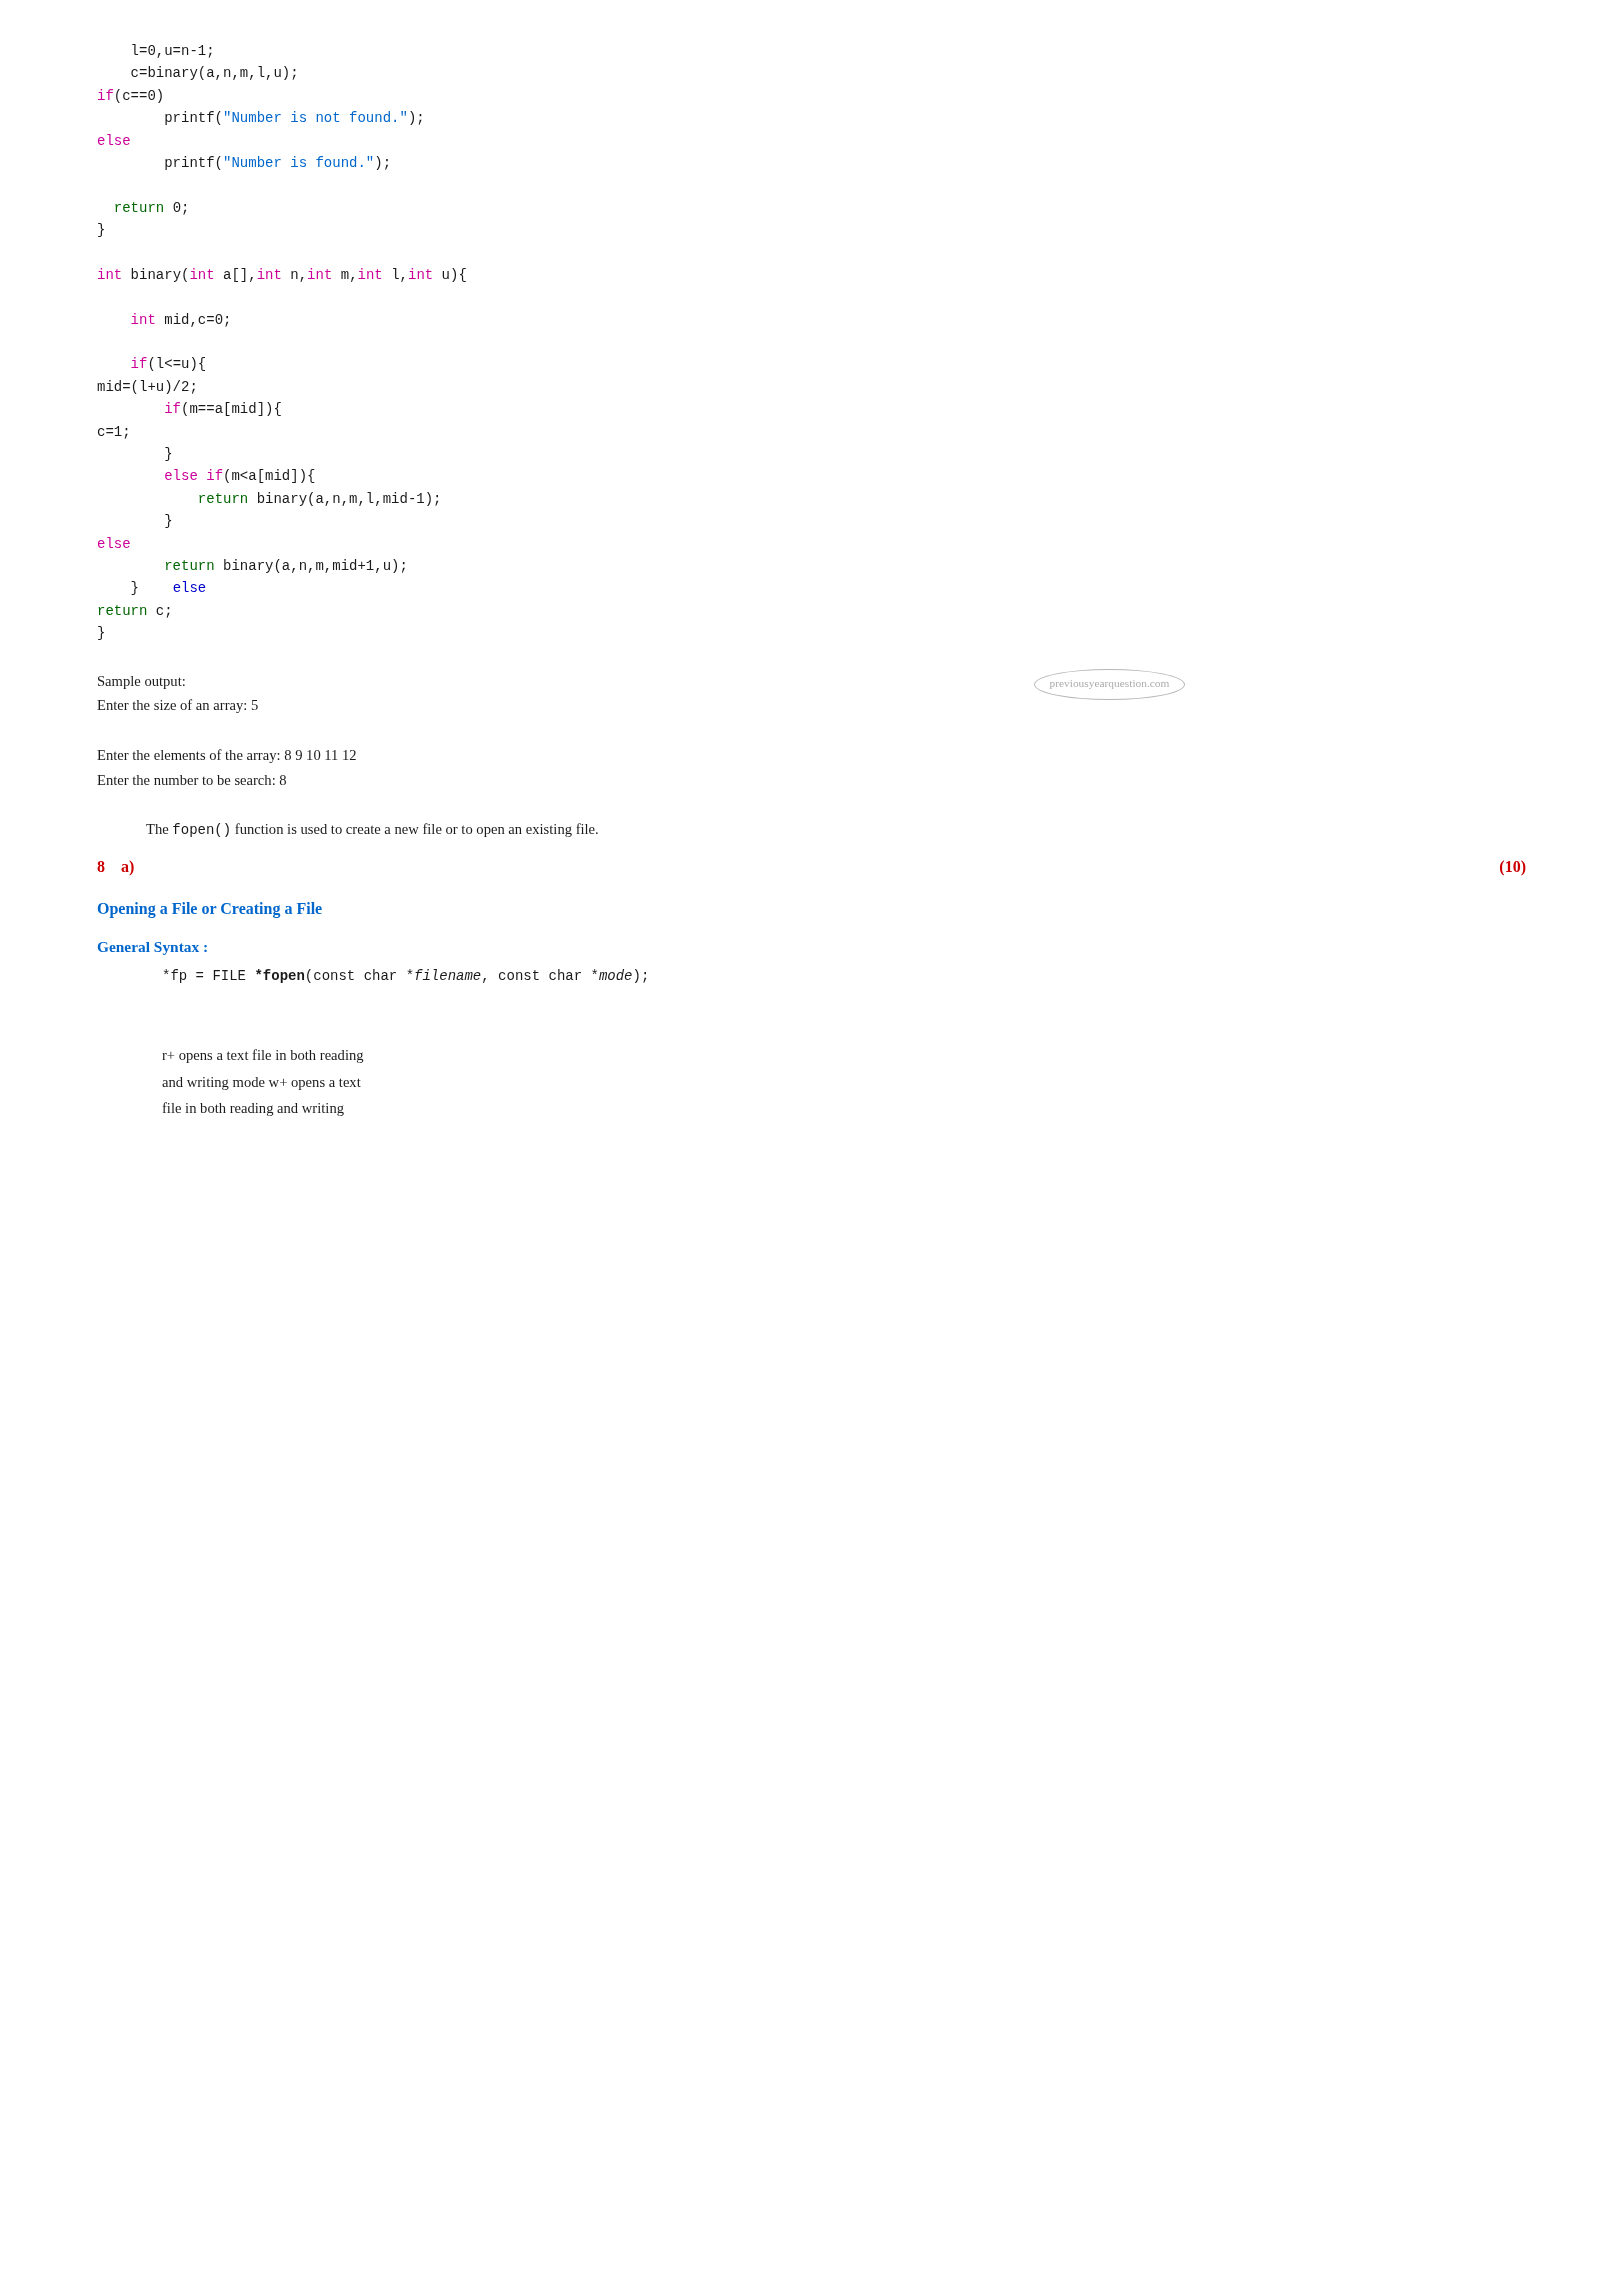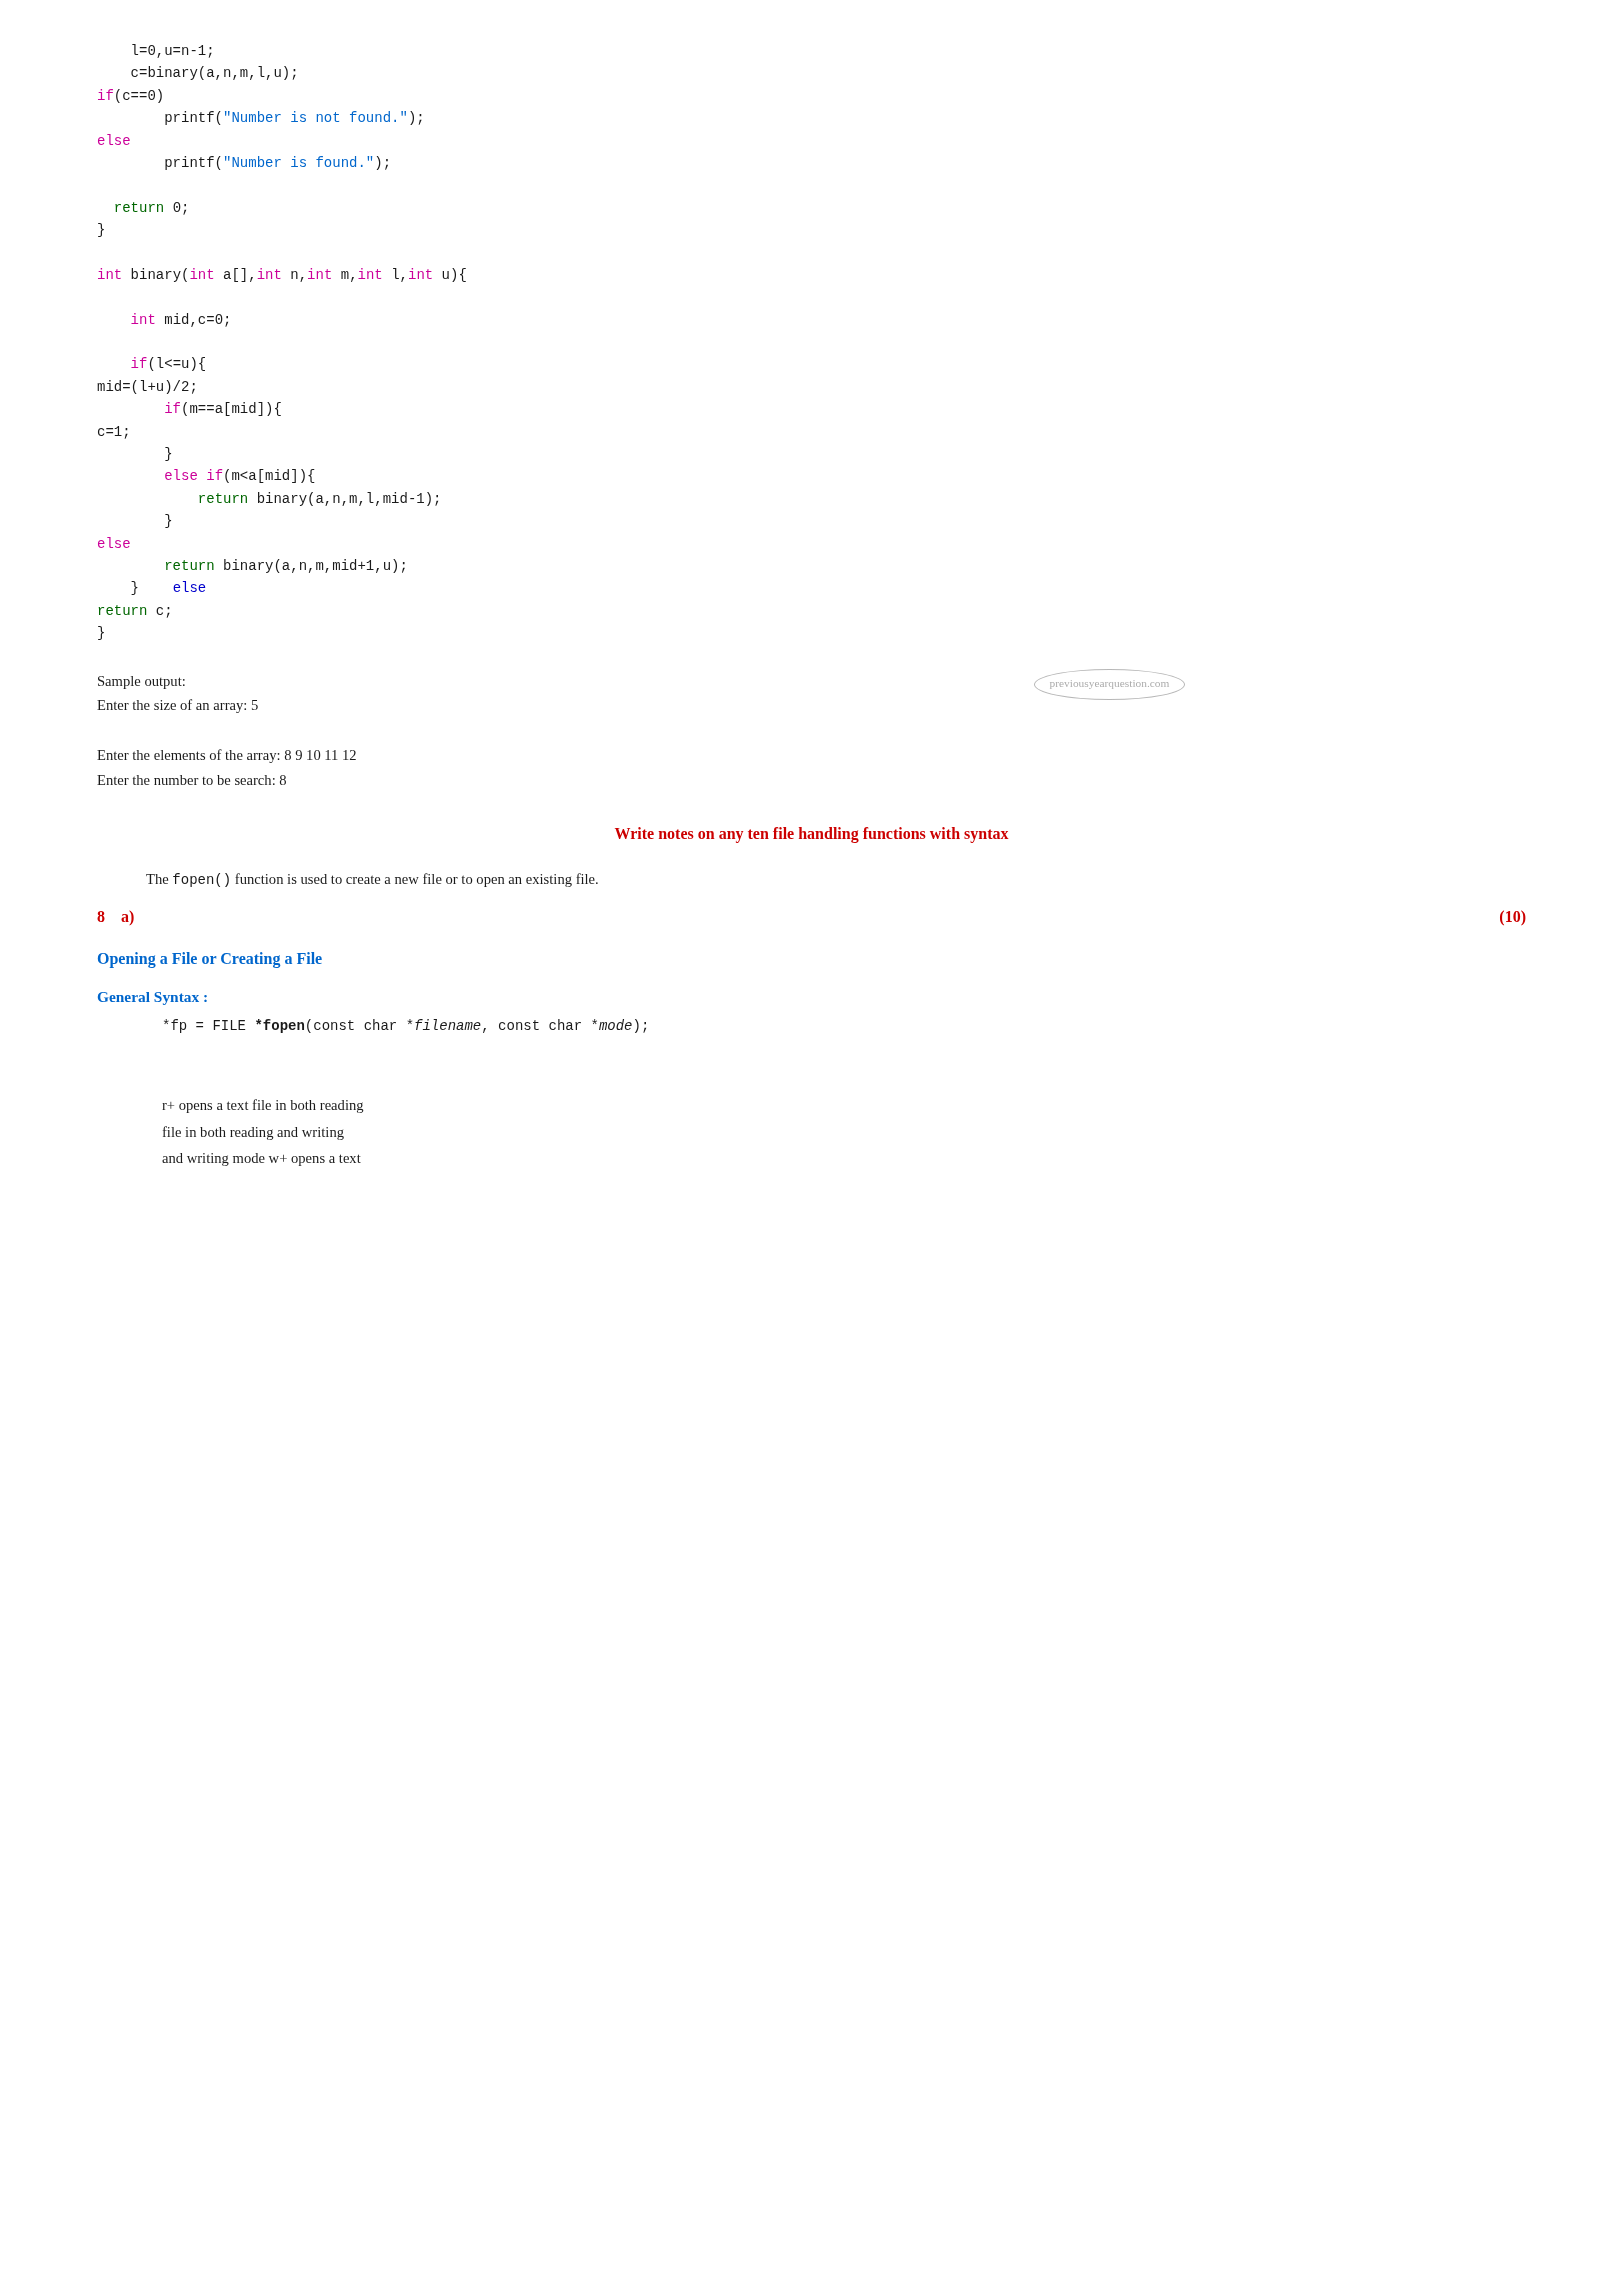--- a/index.html
+++ b/index.html
@@ -179,21 +179,20 @@
     </div>
     <div>Sample output:</div>
     <div>Enter the size of an array: 5</div>
     <br>
     <div>Enter the elements of the array: 8 9 10 11 12</div>
     <div>Enter the number to be search: 8</div>
   </div>
 
   
   <div class="section-divider"></div>
-  <div class="question-heading">Write notes on any ten file handling functions with syntax</div>
 
   
   <div class="intro-text">
     The <span class="inline-code">fopen()</span> function is used to create a new file or to open an existing file.
   </div>
 
   
   <div class="question-label">
     <span>
       <span>8</span>&nbsp;&nbsp;&nbsp;
@@ -209,18 +208,18 @@
   <div class="sub-title">General Syntax :</div>
   <div class="syntax-line">
     *fp = FILE <strong>*fopen</strong>(const char *<em>filename</em>, const char *<em>mode</em>);
   </div>
 
   <br><br>
 
   
   <div class="description-block">
     <div>r+  opens a text file in both reading</div>
+    <div>and writing mode w+  opens a  text</div>
     <div>file in both reading and writing</div>
-    <div>and writing mode w+  opens a  text</div>
   </div>
 
 </div>
 
 
 </body></html>

